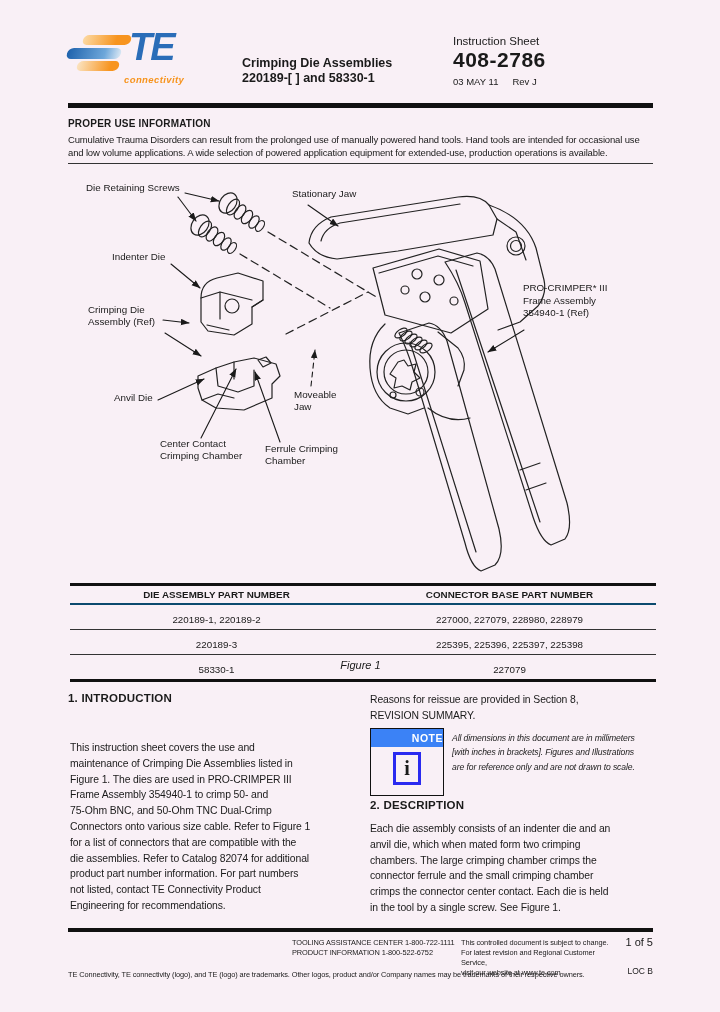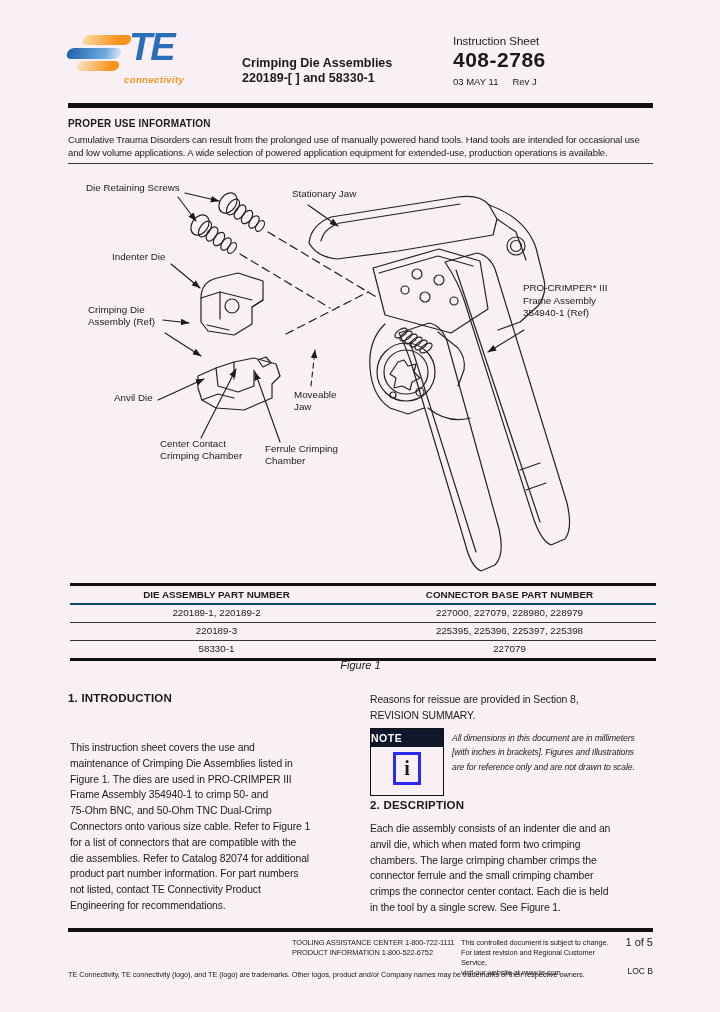--- a/index.html
+++ b/index.html
@@ -33,31 +33,31 @@
   
   .figure{left:68px;top:172px;width:585px;height:408px;}
   .fig-label{position:absolute;font-size:9.8px;line-height:12px;white-space:pre-line;}
   .lab-frame{line-height:12.5px;}
   
   .parts-table{left:70px;top:583px;width:586px;border-top:3px solid #111;border-bottom:3px solid #111;}
   .t-row{display:flex;}
   .t-head{border-bottom:2px solid #0c4a6e;}
   .t-row + .t-row{border-top:1px solid #333;}
   .t-head + .t-row{border-top:none;}
-  .t-cell{width:50%;text-align:center;font-size:9.8px;padding:2px 0 4px 0;}
+  .t-cell{width:50%;text-align:center;font-size:9.8px;padding:9px 0 4px 0;}
   .t-head .t-cell{font-weight:bold;padding:3px 0;}
   .fig-caption{left:68px;top:659px;width:585px;text-align:center;font-style:italic;font-size:11px;}
   
   .sec-head{font-size:11.5px;font-weight:bold;letter-spacing:.2px;}
   .body-par{font-size:10.4px;line-height:15.8px;white-space:pre-line;letter-spacing:-.1px;}
   .intro-head{left:68px;top:692px;}
   .intro-par{left:70px;top:740px;width:310px;}
   .reissue{left:370px;top:692px;width:300px;}
   .note-box{left:370px;top:728px;width:72px;height:66px;border:1.5px solid #111;}
-  .note-head{background:#0f172a;color:#fff;font-size:10.5px;font-weight:bold;text-align:left;
+  .note-head{background:#3b82f6;color:#fff;font-size:10.5px;font-weight:bold;text-align:right;
     letter-spacing:.5px;padding:3px 0;}
   .note-icon-wrap{display:flex;justify-content:center;align-items:center;height:42px;}
   .note-icon{width:22px;height:27px;border:3px solid #2a2af0;display:flex;align-items:center;
     justify-content:center;font-family:"Liberation Serif",serif;font-weight:bold;font-size:20px;}
   .note-text{left:452px;top:731px;width:212px;font-size:8.6px;line-height:14.3px;font-style:italic;
     white-space:pre-line;letter-spacing:-.1px;}
   .desc-head{left:370px;top:799px;}
   .desc-par{left:370px;top:821px;width:300px;}
   
   .foot-rule{left:68px;top:928px;width:585px;height:4px;background:#111;}

